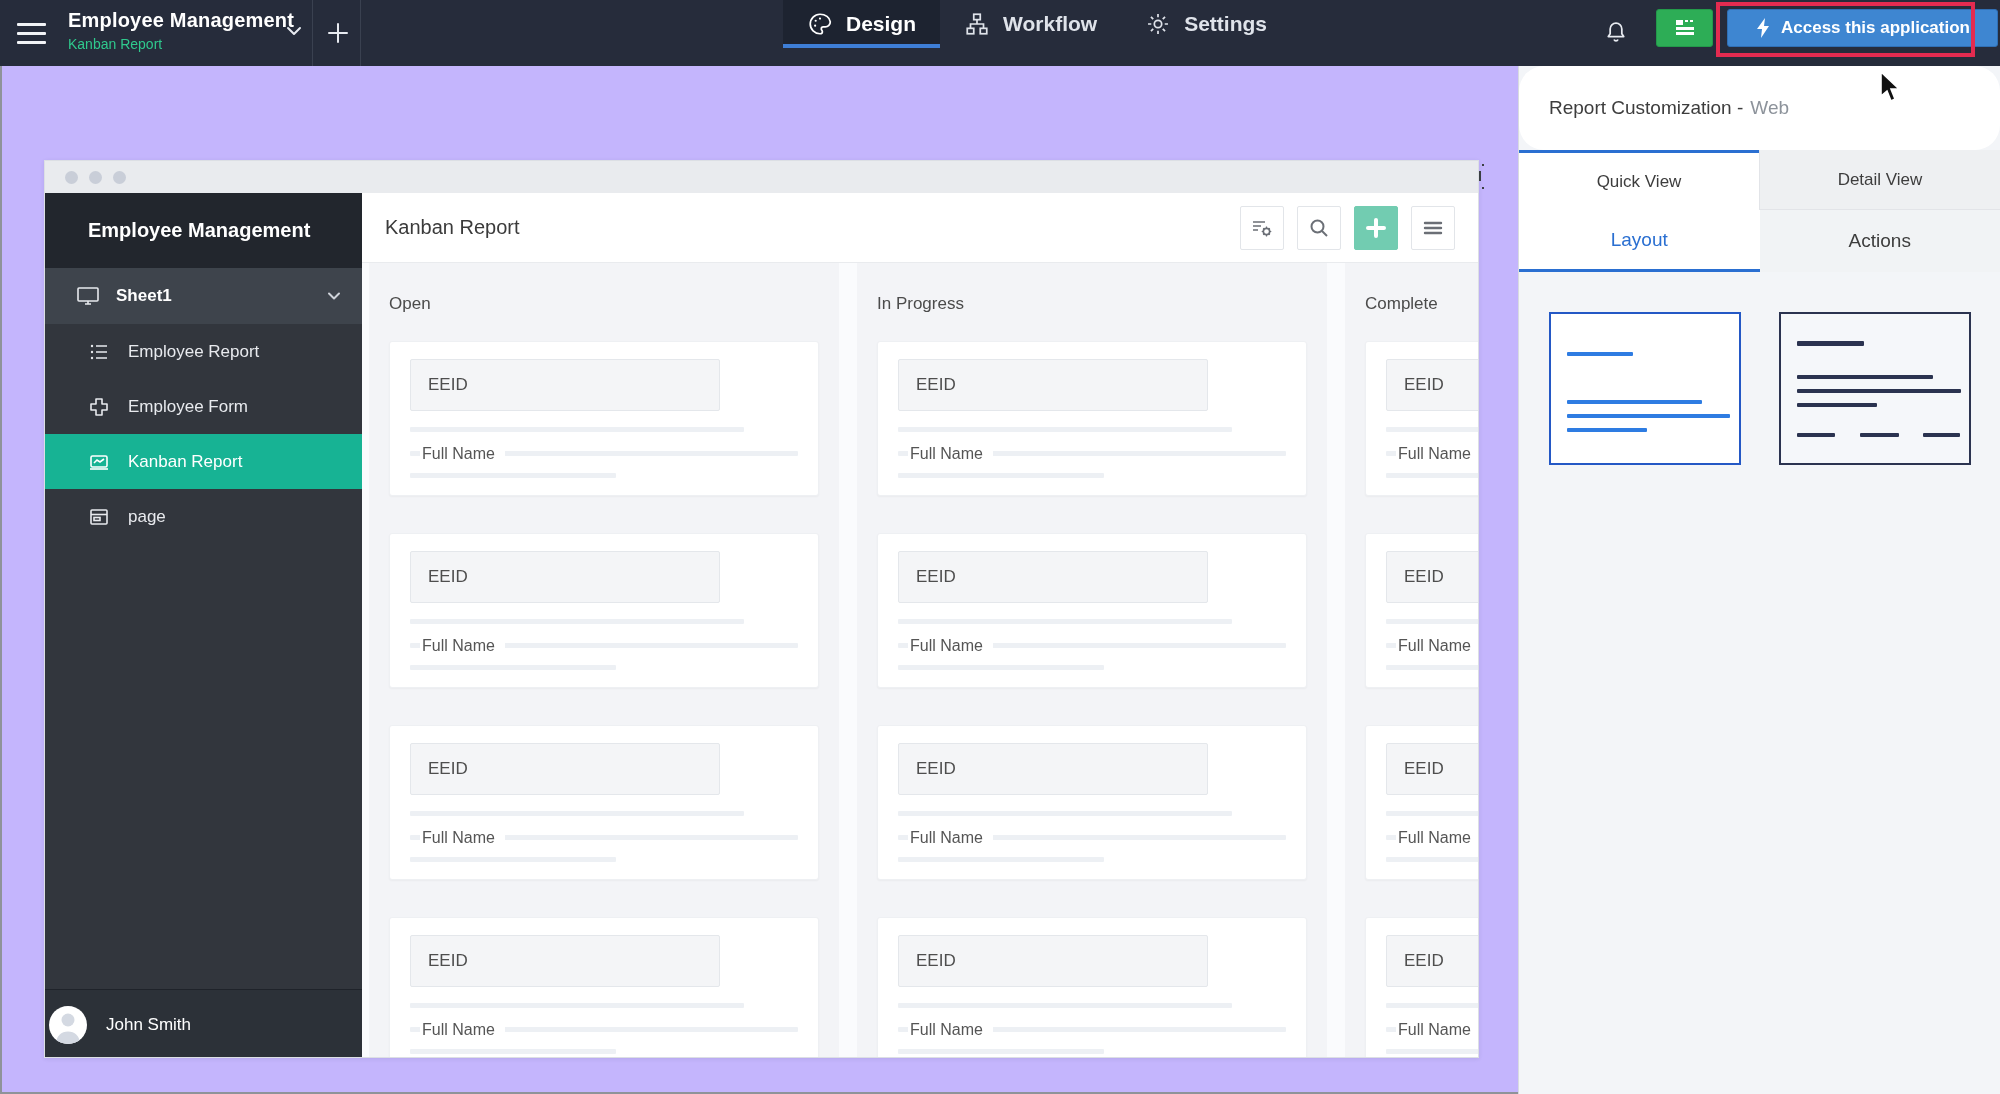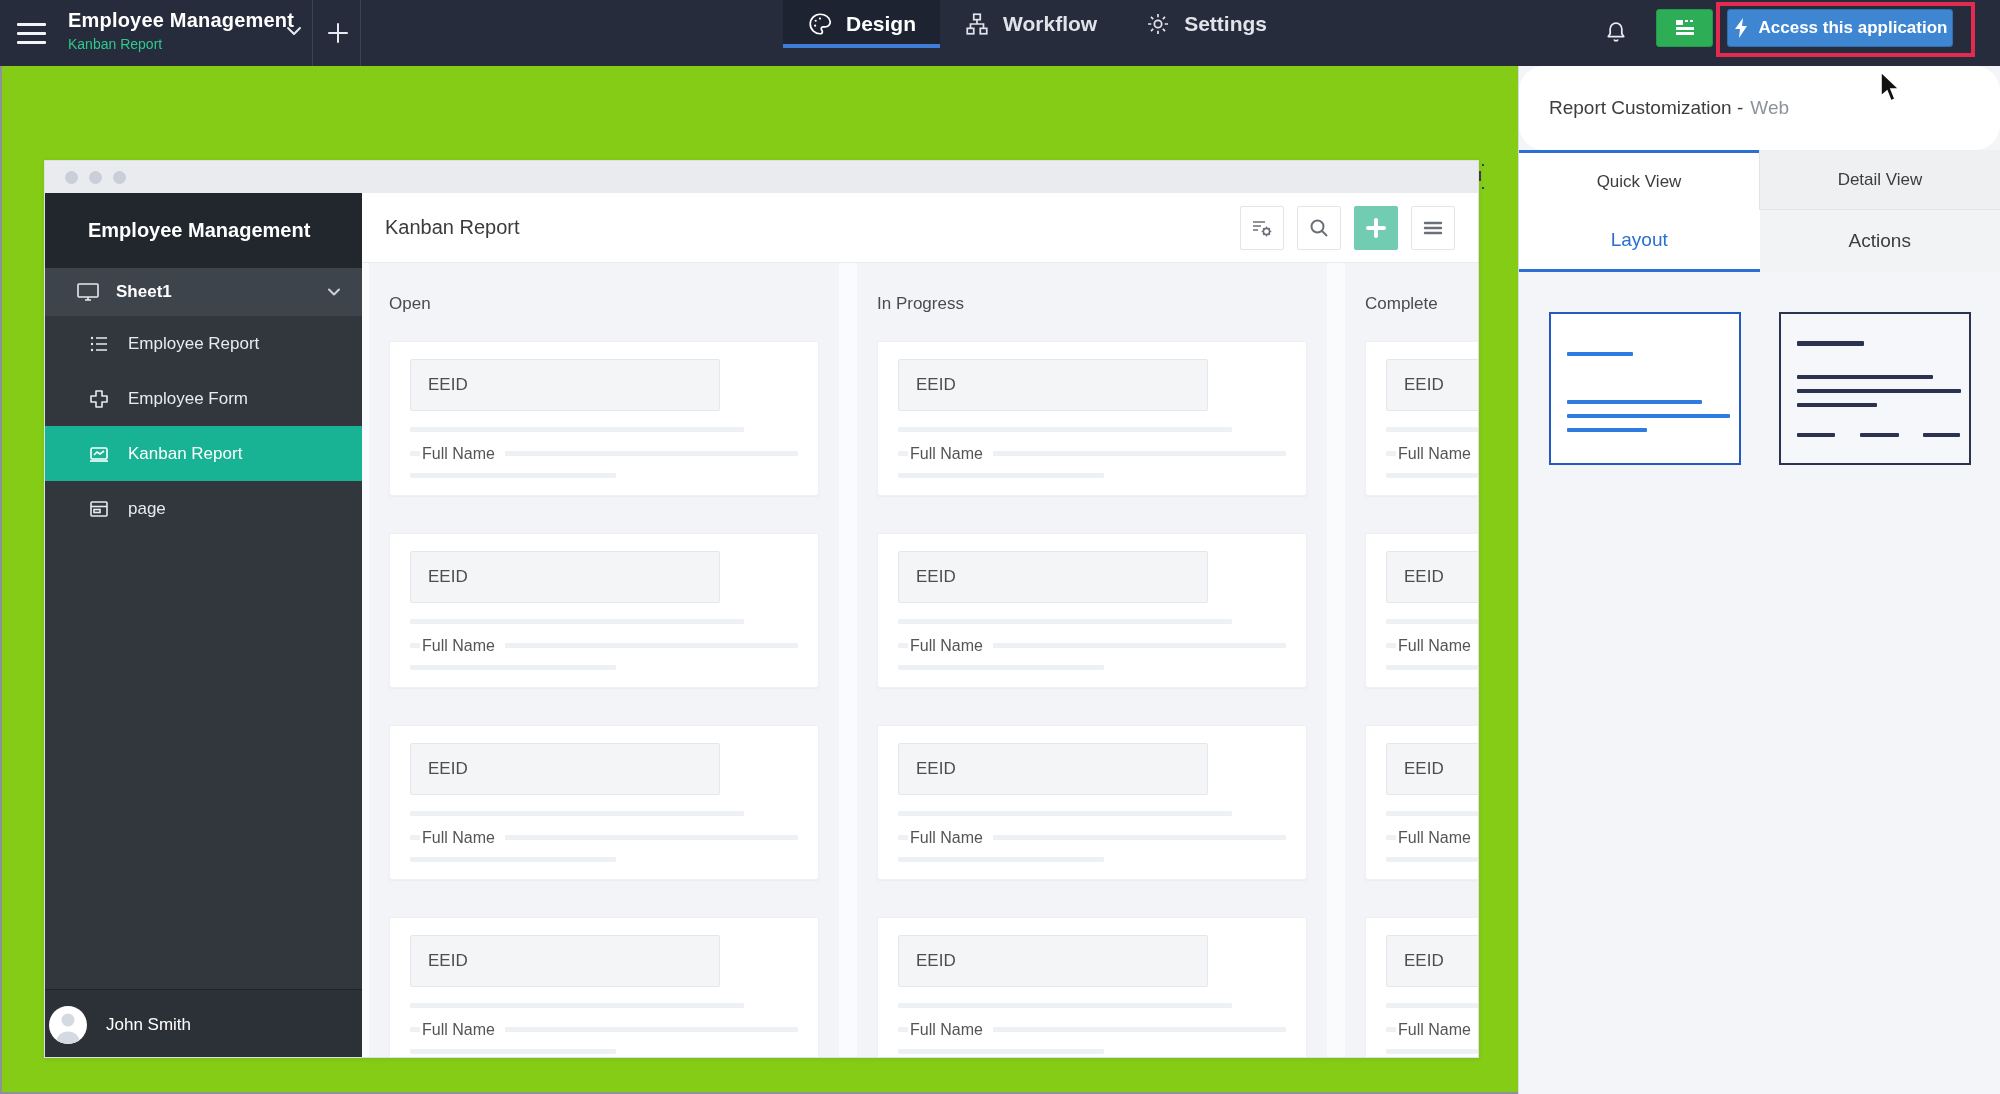--- a/index.html
+++ b/index.html
@@ -1,54 +1,54 @@
 <!DOCTYPE html>
 <html><head>
 <meta charset="utf-8">
 <style>
   * { margin:0; padding:0; box-sizing:border-box; }
   html,body { width:2000px; height:1094px; }
   body { font-family:"Liberation Sans", sans-serif; background:#f0f2f5; }
-  .page { position:relative; width:2000px; height:1094px; overflow:hidden; background:#84cc16;
+  .page { position:relative; width:2000px; height:1094px; overflow:hidden; background:#c4b5fd;
           box-shadow: inset 0 0 0 2px #8f9399; }
 
   
   .topbar { position:absolute; left:0; top:0; width:2000px; height:66px; background:#262c3b; z-index:40; }
   .hamburger { position:absolute; left:17px; top:23px; width:29px; height:21px; cursor:pointer; }
   .hamburger span { display:block; height:3px; background:#f2f4f7; border-radius:1px; margin-bottom:6px; }
   .app-title-block { position:absolute; left:68px; top:9px; }
   .app-title { font-size:20px; font-weight:700; color:#ffffff; letter-spacing:.2px; }
   .app-subtitle { font-size:14px; color:#2fc98d; margin-top:4px; }
   .tb-chevron { position:absolute; left:283px; top:20px; }
   .tb-divider { position:absolute; top:0; width:1px; height:66px; background:#3a4150; }
   .tb-plus { position:absolute; left:318px; top:10px; width:40px; height:46px; display:flex; align-items:center; justify-content:center; }
   .tb-tabs { position:absolute; left:783px; top:0; height:66px; display:flex; }
   .tb-tab { height:48px; display:flex; align-items:center; gap:13px; padding:0 24px; color:#dfe3ea; font-size:21px; font-weight:600; position:relative; }
   .tb-tab.active { background:#1d2330; color:#ffffff; }
   .tb-tab.active::after { content:""; position:absolute; left:0; right:0; bottom:0; height:4px; background:#3e7ed6; }
   .bell-btn { position:absolute; left:1596px; top:13px; width:40px; height:40px; display:flex; align-items:center; justify-content:center; }
   .green-btn { position:absolute; left:1656px; top:9px; width:57px; height:38px; background:#2dad56; border:1px solid #23994a; border-radius:3px; display:flex; align-items:center; justify-content:center; }
-  .access-btn { position:absolute; left:1727px; top:9px; width:226px; height:38px; background:#3e86d1; border:1px solid #2f6fb5; border-radius:3px; display:flex; align-items:center; justify-content:center; gap:10px; color:#ffffff; font-size:17px; font-weight:600; }
+  .access-btn { position:absolute; left:1727px; top:9px; width:271px; height:38px; background:#3e86d1; border:1px solid #2f6fb5; border-radius:3px; display:flex; align-items:center; justify-content:center; gap:10px; color:#ffffff; font-size:17px; font-weight:600; }
   .annotation-box { position:absolute; left:1716px; top:2px; width:259px; height:55px; border:4px solid #e32b50; z-index:45; pointer-events:none; }
   .cursor { position:absolute; left:1879px; top:71px; z-index:60; pointer-events:none; }
 
   
   .device-bar { position:absolute; left:0; top:66px; width:1518px; height:94px; }
   .dev-icon { position:absolute; top:96px; }
 
   
   .canvas { position:absolute; left:44px; top:160px; width:1435px; height:898px; background:#ffffff; border:1px solid #dcdfe4; box-shadow:0 1px 4px rgba(40,50,60,.10); overflow:hidden; }
   .canvas-titlebar { height:32px; background:#e9ebee; display:flex; align-items:center; padding-left:20px; gap:11px; }
   .dot { width:13px; height:13px; border-radius:50%; background:#c9ced8; }
   .canvas-body { display:flex; height:866px; }
 
   
   .app-sidebar { width:317px; flex:0 0 317px; background:#32363d; display:flex; flex-direction:column; }
   .sb-header { height:75px; background:#22262d; display:flex; align-items:center; padding-left:43px; font-size:20px; font-weight:700; color:#ffffff; }
-  .sheet-row { height:48px; background:#3e444c; display:flex; align-items:center; padding:0 20px 0 31px; color:#ffffff; font-size:17px; font-weight:600; }
+  .sheet-row { height:56px; background:#3e444c; display:flex; align-items:center; padding:0 20px 0 31px; color:#ffffff; font-size:17px; font-weight:600; }
   .sheet-row .sheet-label { margin-left:16px; }
   .sheet-row .chev { margin-left:auto; }
   .sb-item { height:55px; display:flex; align-items:center; padding-left:43px; color:#e8eaee; font-size:17px; cursor:pointer; }
   .sb-item .sb-label { margin-left:18px; }
   .sb-item.active { background:#17b394; color:#ffffff; }
   .sb-spacer { flex:1; }
   .user-row { height:70px; background:#2c3138; border-top:1px solid #1f232a; display:flex; align-items:center; padding-left:4px; color:#ffffff; font-size:17px; }
   .avatar { width:38px; height:38px; border-radius:50%; background:#ffffff; display:flex; align-items:flex-end; justify-content:center; overflow:hidden; margin-right:19px; }
 
   

